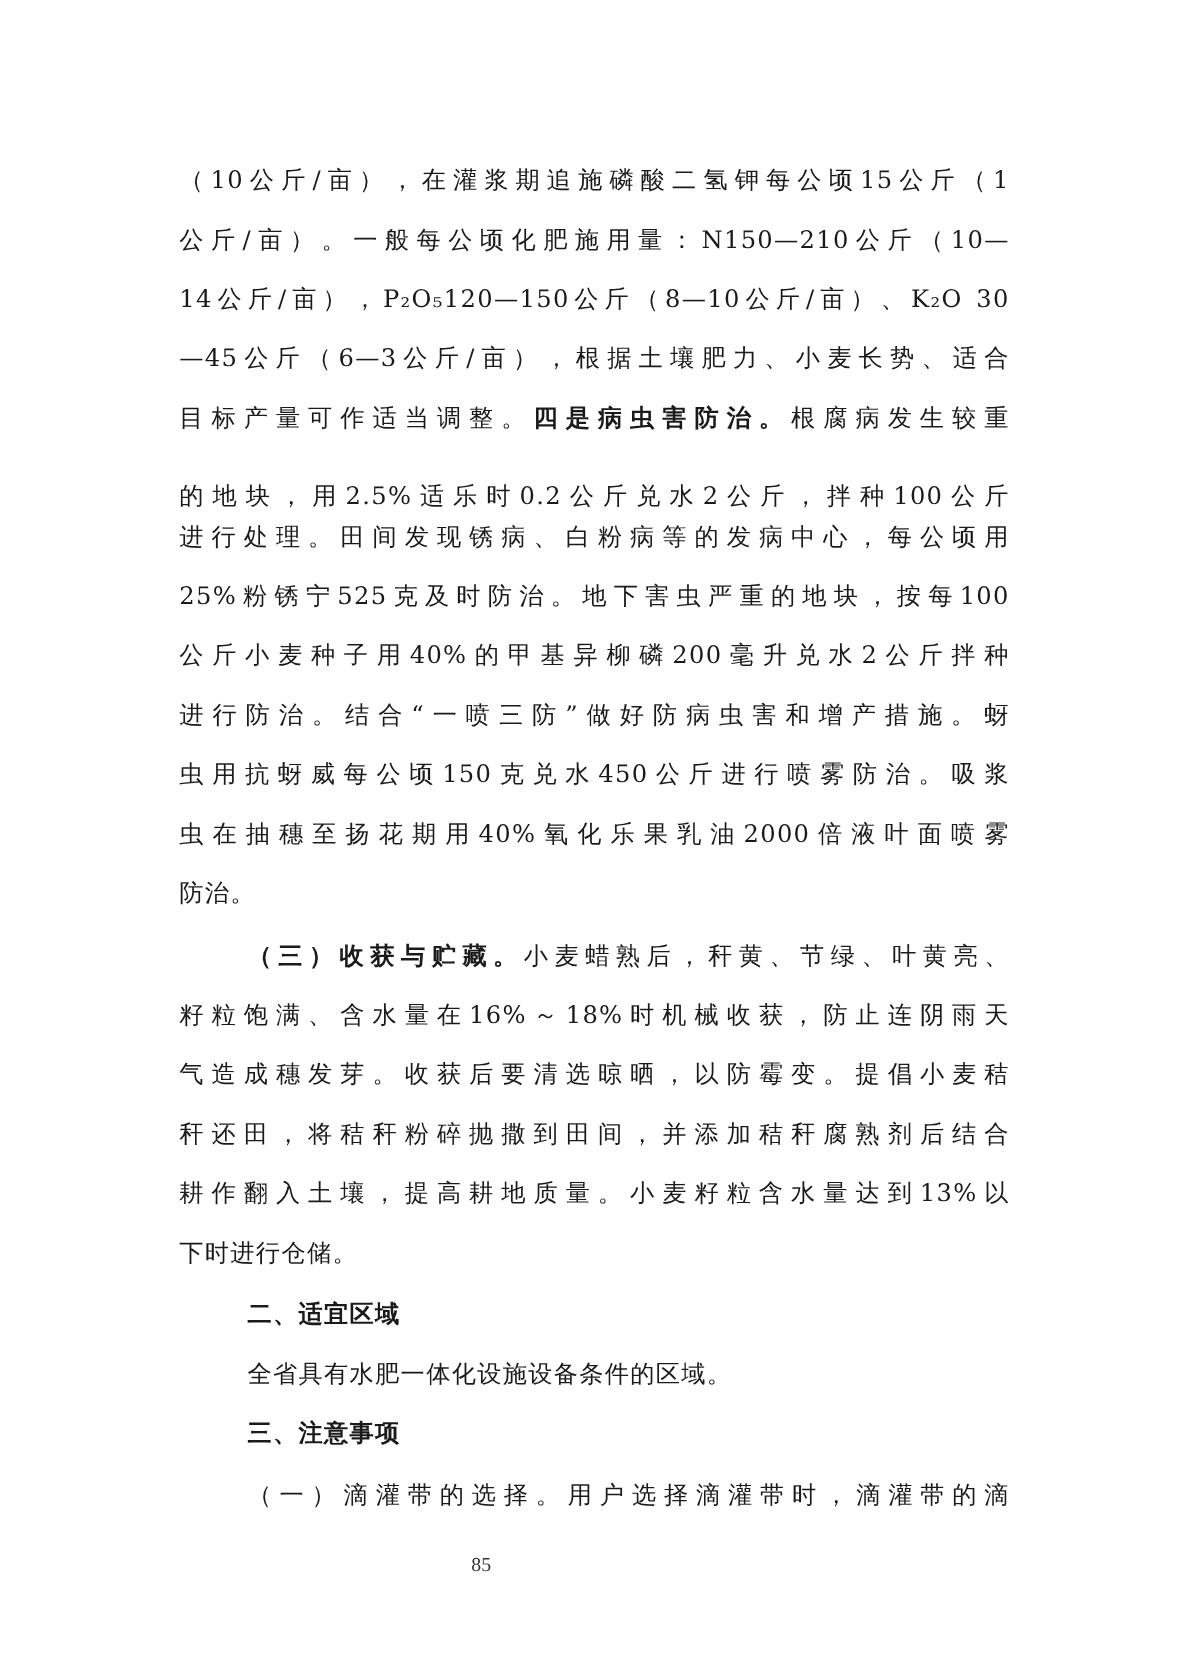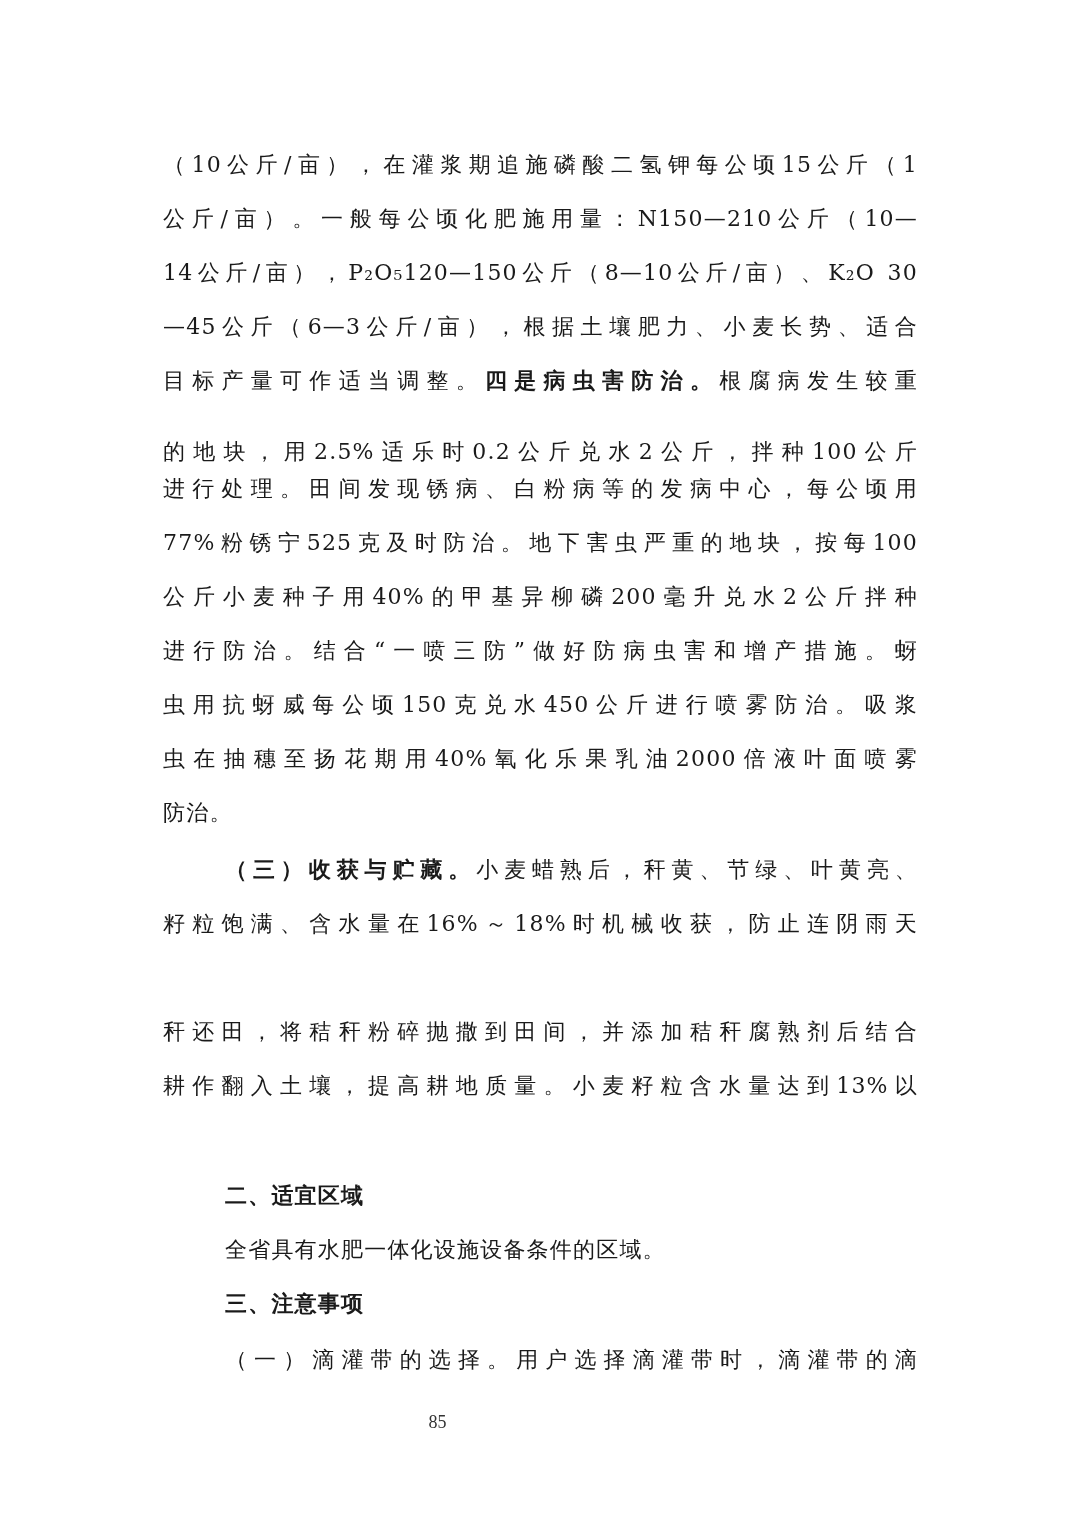--- a/index.html
+++ b/index.html
@@ -69,34 +69,36 @@
   <div class="line" style="top:199px;">公斤/亩）。一般每公顷化肥施用量：N150—210公斤（10—</div>
   <div class="line" style="top:253px;">14公斤/亩），P₂O₅120—150公斤（8—10公斤/亩）、K₂O 30</div>
   <div class="line" style="top:307px;">—45公斤（6—3公斤/亩），根据土壤肥力、小麦长势、适合</div>
 
   <div class="line" style="top:361px;">
     <span>目标产量可作适当调整。</span><span class="bold">四是病虫害防治。</span><span>根腐病发生较重</span>
   </div>
 
   <div class="line" style="top:415px;margin-top:17px;">的地块，用2.5%适乐时0.2公斤兑水2公斤，拌种100公斤</div>
   <div class="line" style="top:469px;">进行处理。田间发现锈病、白粉病等的发病中心，每公顷用</div>
-  <div class="line" style="top:523px;">77%粉锈宁525克及时防治。地下害虫严重的地块，按每100</div>
+  <div class="line" style="top:523px;">25%粉锈宁525克及时防治。地下害虫严重的地块，按每100</div>
   <div class="line" style="top:577px;">公斤小麦种子用40%的甲基异柳磷200毫升兑水2公斤拌种</div>
   <div class="line" style="top:631px;">进行防治。结合“一喷三防”做好防病虫害和增产措施。蚜</div>
   <div class="line" style="top:685px;">虫用抗蚜威每公顷150克兑水450公斤进行喷雾防治。吸浆</div>
   <div class="line" style="top:739px;">虫在抽穗至扬花期用40%氧化乐果乳油2000倍液叶面喷雾</div>
   <div class="line last" style="top:793px;">防治。</div>
 
   <div class="line indent" style="top:850px;">
     <span class="bold">（三）收获与贮藏。</span><span>小麦蜡熟后，秆黄、节绿、叶黄亮、</span>
   </div>
 
   <div class="line" style="top:904px;">籽粒饱满、含水量在16%～18%时机械收获，防止连阴雨天</div>
+  <div class="line" style="top:958px;">气造成穗发芽。收获后要清选晾晒，以防霉变。提倡小麦秸</div>
   <div class="line" style="top:1012px;">秆还田，将秸秆粉碎抛撒到田间，并添加秸秆腐熟剂后结合</div>
   <div class="line" style="top:1066px;">耕作翻入土壤，提高耕地质量。小麦籽粒含水量达到13%以</div>
+  <div class="line last" style="top:1120px;">下时进行仓储。</div>
 
   <div class="line indent heading" style="top:1176px;">二、适宜区域</div>
   <div class="line indent last" style="top:1230px;">全省具有水肥一体化设施设备条件的区域。</div>
   <div class="line indent" style="top:1340px;">（一）滴灌带的选择。用户选择滴灌带时，滴灌带的滴</div>
   <div class="line indent heading" style="top:1284px;">三、注意事项</div>
 
   <div class="page-number">85</div>
 </div>
 
 </body></html>

